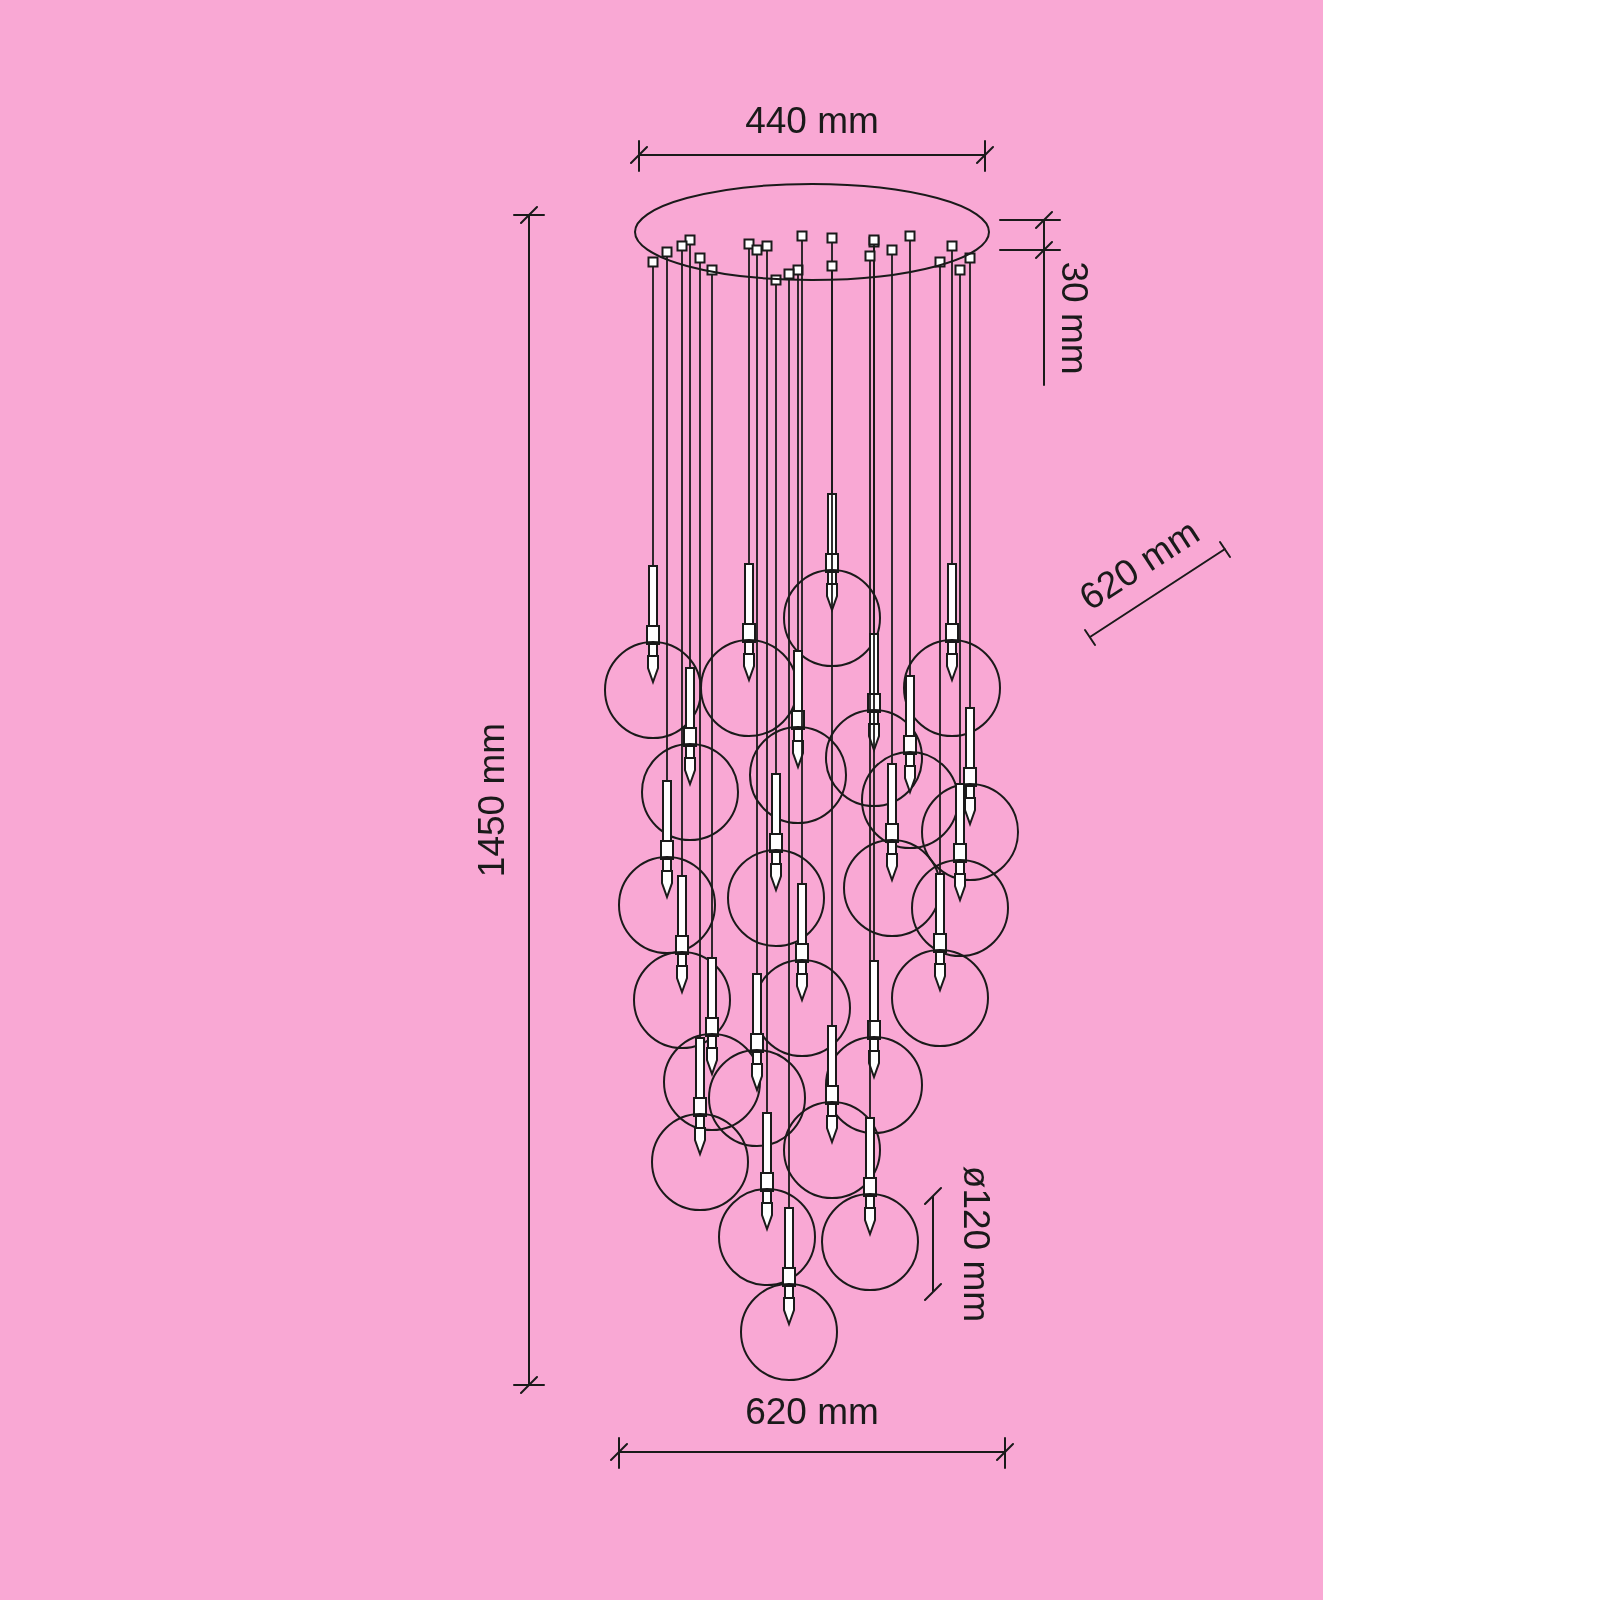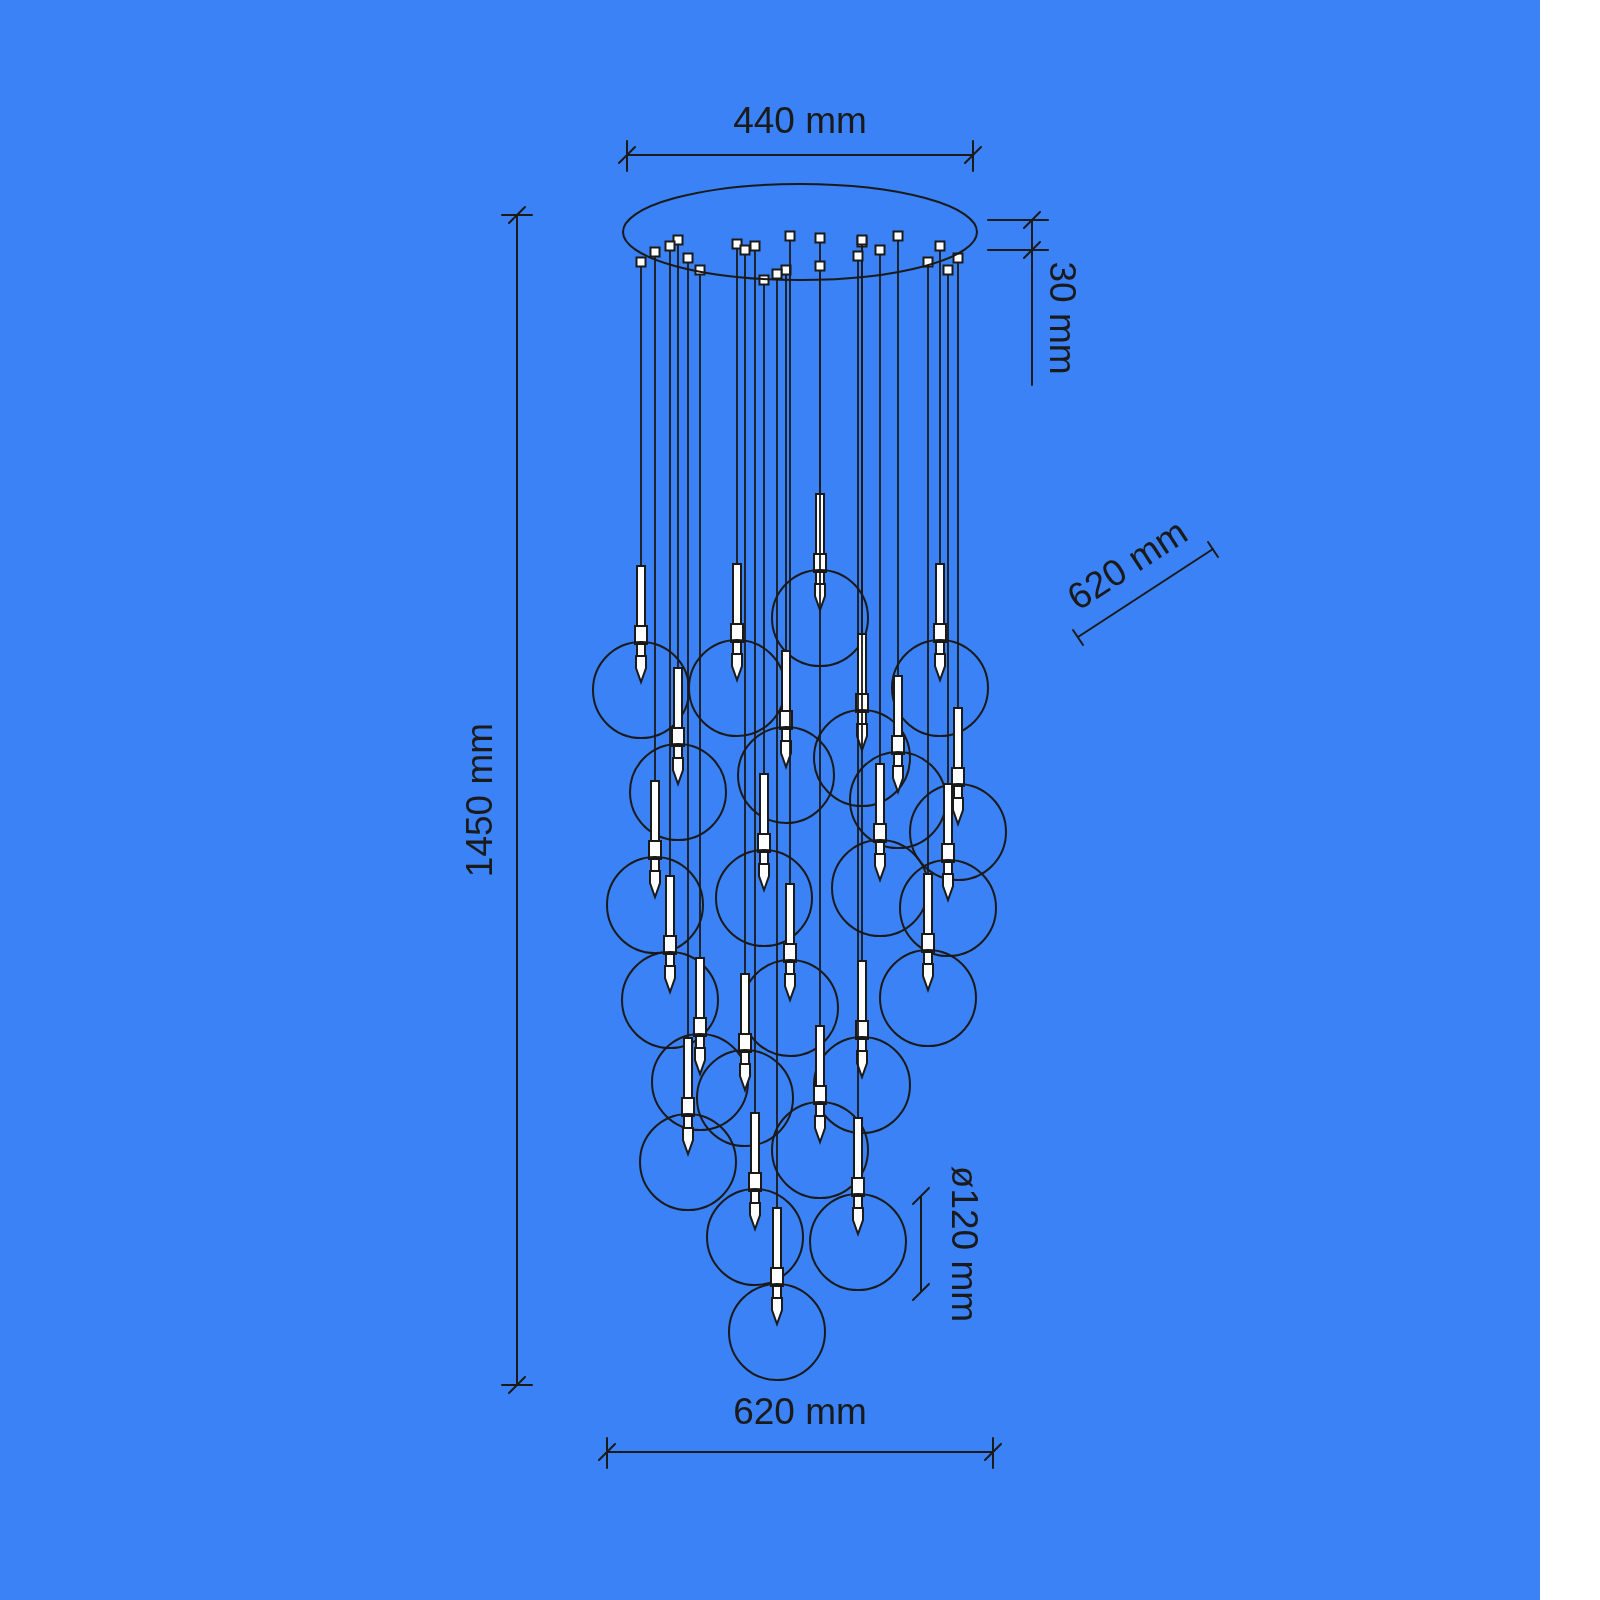--- a/index.html
+++ b/index.html
@@ -1,16 +1,16 @@
 <!DOCTYPE html>
 <html style="--stroke: #1a1a1a;"><head>
 <meta charset="utf-8">
 <style>
   html,body{margin:0;padding:0;background:#fff;}
-  .page{position:relative;width:1540px;height:1600px;background:#3b82f6;overflow:hidden;}
+  .page{position:relative;width:1311px;height:1600px;background:#f9a8d4;overflow:hidden;padding-left:12px;}
   svg{display:block;}
   .ln{stroke:var(--stroke,#1a1a1a);stroke-width:2;fill:none;stroke-linecap:round;}
   .fw{fill:#fff;}
   .cable{stroke:var(--stroke,#1a1a1a);stroke-width:1.8;fill:none;}
   .dim path{stroke:var(--stroke,#1a1a1a);stroke-width:2;fill:none;stroke-linecap:round;}
   .dim text{font-family:"Liberation Sans","DejaVu Sans",sans-serif;font-size:37px;fill:#1a1a1a;}
 </style>
 </head>
 <body style="background: rgb(255, 255, 255);">
 

